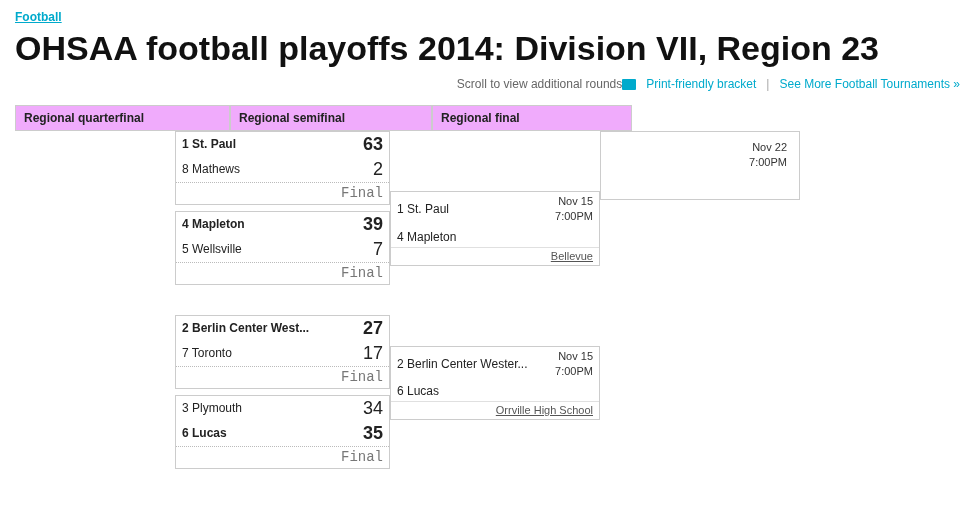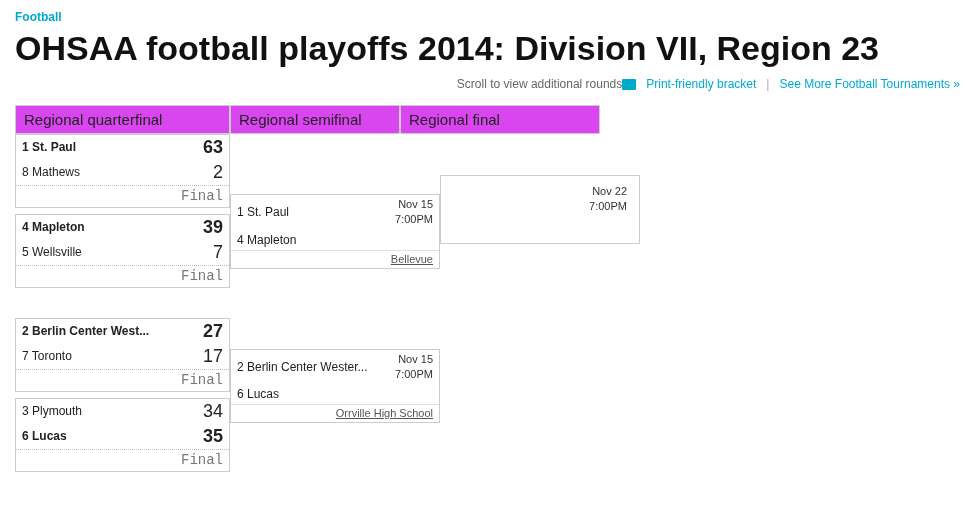--- a/index.html
+++ b/index.html
@@ -8,20 +8,21 @@
       background: #fff;
       color: #222;
       font-size: 13px;
       padding: 10px 15px;
     }
     .breadcrumb {
       color: #00aacc;
       font-size: 12px;
       font-weight: bold;
       margin-bottom: 4px;
+      text-decoration: underline;
     }
     .page-title {
       font-size: 34px;
       font-weight: bold;
       color: #111;
       line-height: 1.2;
       margin-bottom: 8px;
     }
     .subtitle-row {
       display: flex;
@@ -47,32 +48,32 @@
       color: #00aacc;
       cursor: pointer;
       display: flex;
       align-items: center;
       gap: 4px;
     }
 
     .bracket-wrapper {
       display: flex;
       align-items: flex-start;
+      justify-content: center;
     }
 
     .qf-column {
       width: 215px;
     }
     .sf-column {
       width: 210px;
       padding-top: 60px;
     }
     .f-column {
       width: 200px;
-      margin-top: 41px;
     }
 
     .match-box {
       border: 1px solid #ccc;
       background: #fff;
       width: 100%;
     }
     .match-row {
       display: flex;
       align-items: center;
@@ -149,28 +150,28 @@
       text-align: right;
       line-height: 1.4;
       padding: 6px 6px;
     }
 
     .round-headers {
       display: flex;
       margin-bottom: 0;
     }
     .rh {
-      font-weight: normal;
-      font-size: 15px;
-      background: #d946ef;
+      font-weight: bold;
+      font-size: 12px;
+      background: #f0abfc;
       border: 1px solid #ccc;
       padding: 5px 8px;
     }
     .rh-qf { width: 215px; }
-    .rh-sf { width: 170px; }
+    .rh-sf { width: 202px; }
     .rh-f  { width: 200px; }
   </style>
 </head>
 <body>
 
 <div class="breadcrumb">
   <span>Football</span>
 </div>
 
 <div class="page-title">

